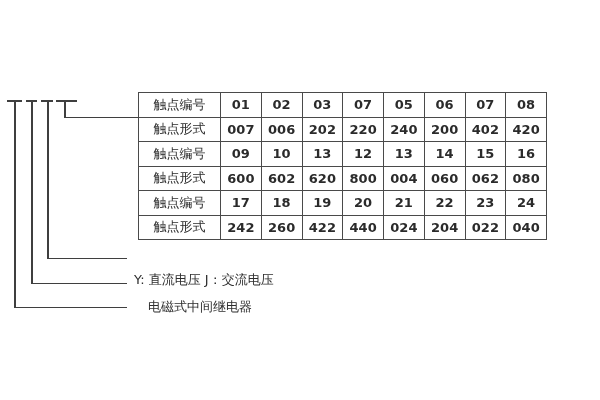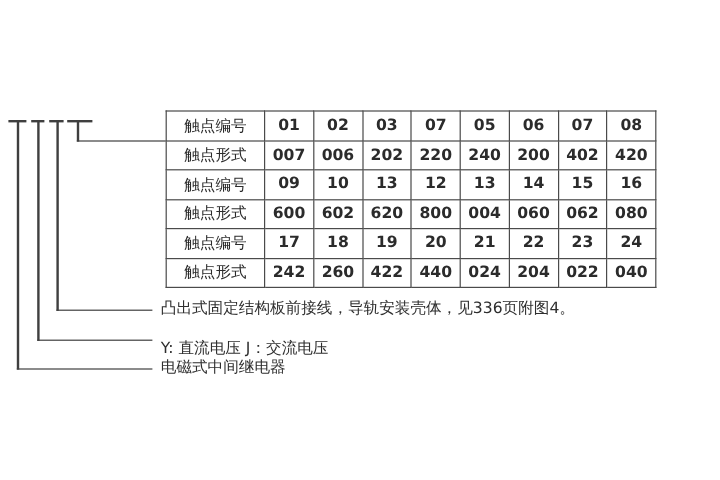--- a/index.html
+++ b/index.html
@@ -181,17 +181,16 @@
             <td>440</td>
             <td>024</td>
             <td>204</td>
             <td>022</td>
             <td>040</td>
           </tr>
         </tbody>
     </table>
   </div>
 
-  <div class="note" style="left:134px; top:250px;">凸出式固定结构板前接线，导轨安装壳体，见336页附图4。</div>
-  <div class="note" style="left:134px; top:283px;text-align:right;">Y: 直流电压  J：交流电压</div>
-  <div class="note" style="left:134px; top:299px;">电磁式中间继电器</div>
+  <div class="note" style="left:134px; top:272px;text-align:right;">Y: 直流电压  J：交流电压</div>
+  <div class="note" style="left:148px; top:299px;">电磁式中间继电器</div>
 
 </div>
 
 </body></html>

